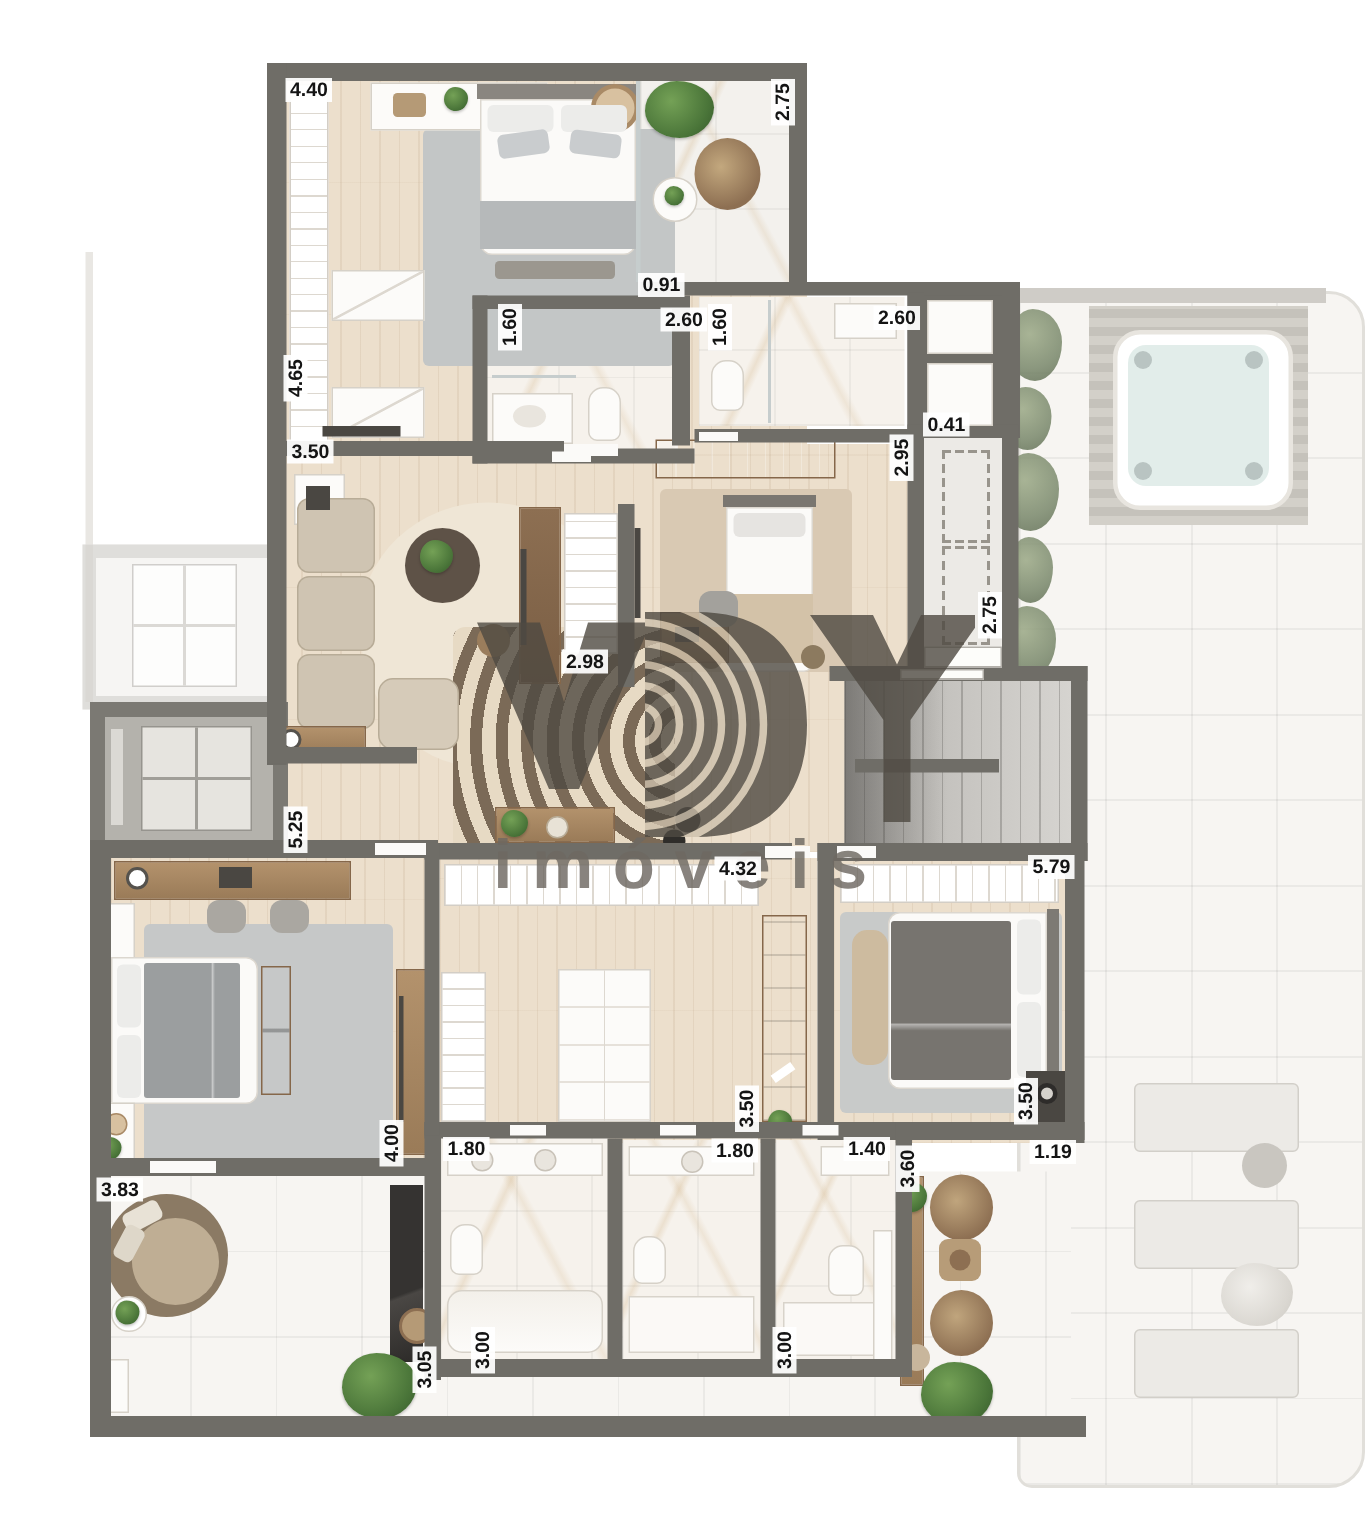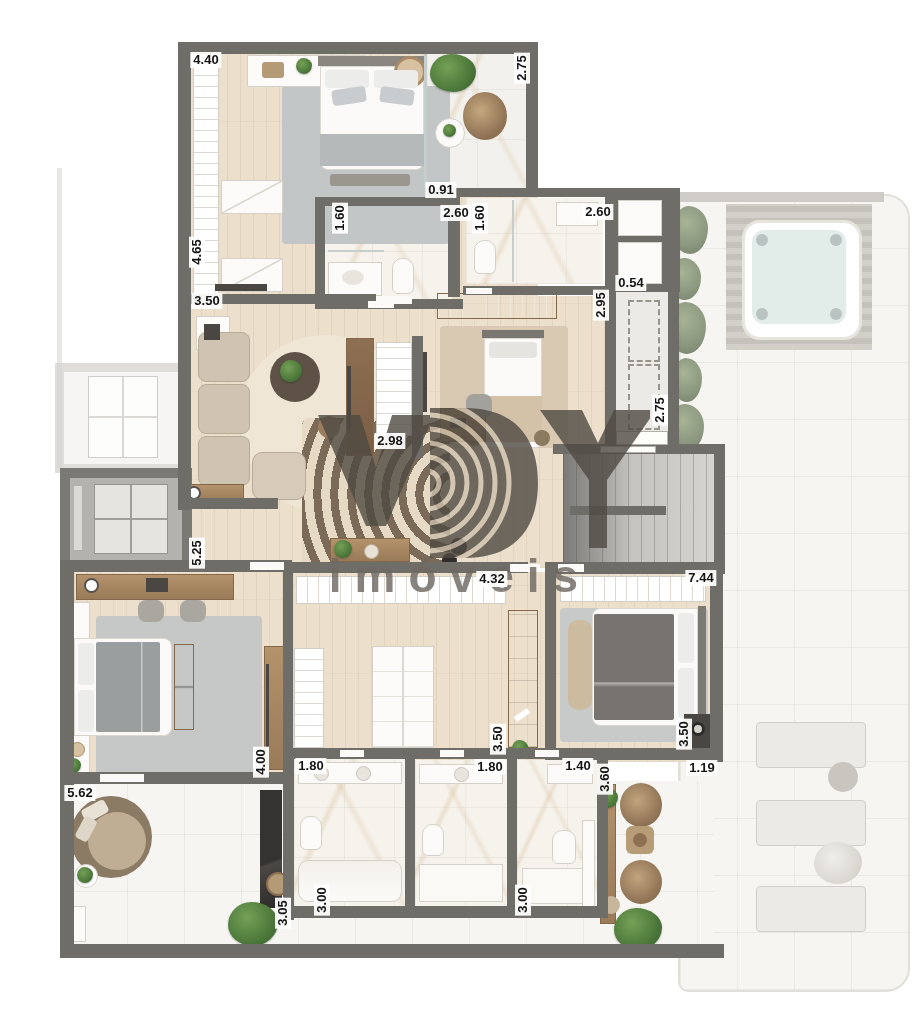--- a/index.html
+++ b/index.html
@@ -308,31 +308,31 @@
   <div id="dims">
       <span class="dim" style="left: 206px; top: 60px;">4.40</span>
       <span class="dim v" style="left: 522px; top: 68px;">2.75</span>
       <span class="dim v" style="left: 197px; top: 252px;">4.65</span>
       <span class="dim" style="left: 207px; top: 301px;">3.50</span>
       <span class="dim" style="left: 441px; top: 190px;">0.91</span>
       <span class="dim v" style="left: 340px; top: 218px;">1.60</span>
       <span class="dim" style="left: 456px; top: 213px;">2.60</span>
       <span class="dim v" style="left: 480px; top: 218px;">1.60</span>
       <span class="dim" style="left: 598px; top: 212px;">2.60</span>
-      <span class="dim" style="left: 631px; top: 283px;">0.54</span>
+      <span class="dim" style="left: 631px; top: 283px;">0.41</span>
       <span class="dim v" style="left: 601px; top: 305px;">2.95</span>
       <span class="dim v" style="left: 660px; top: 410px;">2.75</span>
       <span class="dim" style="left: 390px; top: 441px;">2.98</span>
       <span class="dim v" style="left: 197px; top: 553px;">5.25</span>
       <span class="dim" style="left: 492px; top: 579px;">4.32</span>
-      <span class="dim" style="left: 701px; top: 578px;">7.44</span>
+      <span class="dim" style="left: 701px; top: 578px;">5.79</span>
       <span class="dim v" style="left: 261px; top: 762px;">4.00</span>
       <span class="dim v" style="left: 498px; top: 739px;">3.50</span>
       <span class="dim v" style="left: 684px; top: 734px;">3.50</span>
-      <span class="dim" style="left: 80px; top: 793px;">5.62</span>
+      <span class="dim" style="left: 80px; top: 793px;">3.83</span>
       <span class="dim" style="left: 311px; top: 766px;">1.80</span>
       <span class="dim" style="left: 490px; top: 767px;">1.80</span>
       <span class="dim" style="left: 578px; top: 766px;">1.40</span>
       <span class="dim v" style="left: 605px; top: 779px;">3.60</span>
       <span class="dim" style="left: 702px; top: 768px;">1.19</span>
       <span class="dim v" style="left: 322px; top: 900px;">3.00</span>
       <span class="dim v" style="left: 523px; top: 900px;">3.00</span>
       <span class="dim v" style="left: 283px; top: 913px;">3.05</span>
     </div>
 

